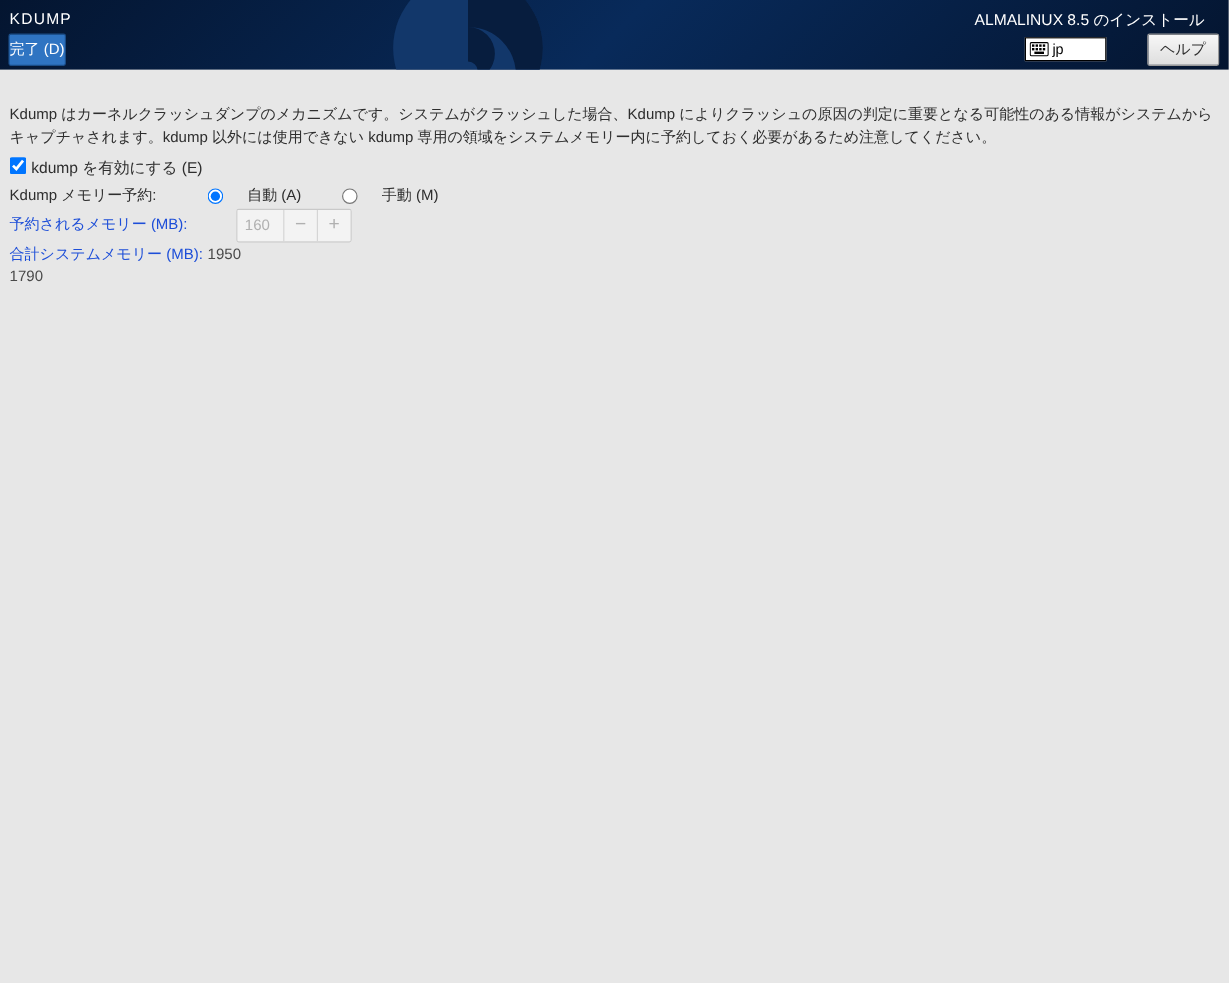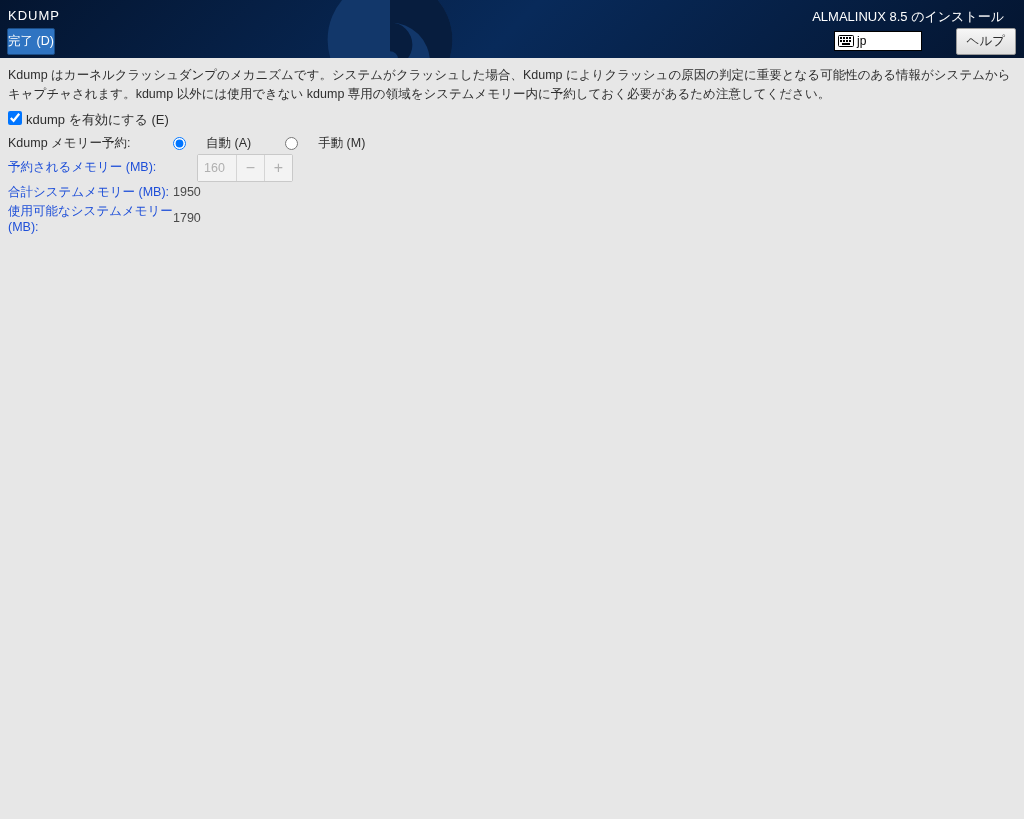--- a/index.html
+++ b/index.html
@@ -57,21 +57,21 @@
     .keyboard-indicator {
       position: absolute;
       right: 102px;
       top: 31px;
       display: inline-flex;
       align-items: center;
       background: #fff;
       color: #000;
       border: 1px solid #000;
       height: 20px;
-      width: 88px;
+      width: 68px;
       font-size: 12px;
       padding-left: 3px;
       cursor: pointer;
     }
     .keyboard-indicator svg { margin-right: 3px; flex-shrink: 0; }
     .help-button {
       position: absolute;
       right: 8px;
       top: 28px;
       background: #eee;
@@ -83,20 +83,21 @@
       border-radius: 2px;
       cursor: pointer;
     }
     .content {
       padding: 8px 8px;
     }
     .description {
       font-size: 12.5px;
       line-height: 1.55;
       margin-bottom: 6px;
+      margin-top: 20px;
     }
     .enable-row {
       display: flex;
       align-items: flex-start;
       margin-bottom: 6px;
       gap: 4px;
     }
     .enable-row input[type=checkbox] {
       width: 14px;
       height: 14px;
@@ -204,16 +205,15 @@
       <div class="spin-wrap">
         <input type="text" disabled="" value="160" style="">
         <button disabled="">−</button>
         <button disabled="">+</button>
       </div>
     </div>
 
     <div class="label-disabled">合計システムメモリー (MB):</div>
     <div class="mem-val">1950</div>
 
-    <div class="label-disabled">使用可能なシステムメモリー (MB):</div>
     <div class="mem-val">1790</div>
   </div>
 </div>
 
 </body></html>

